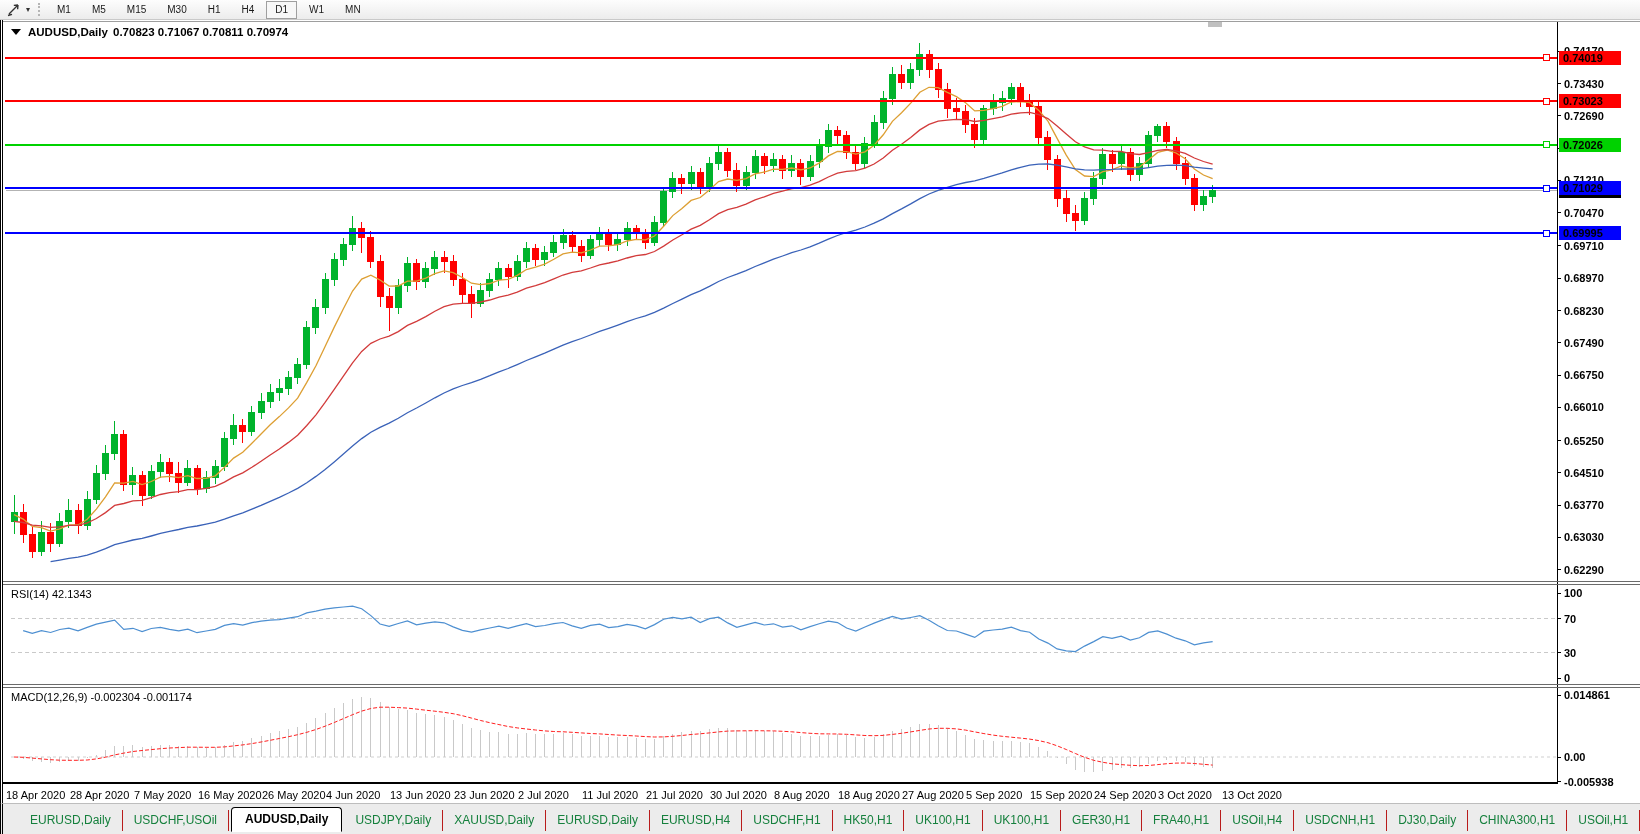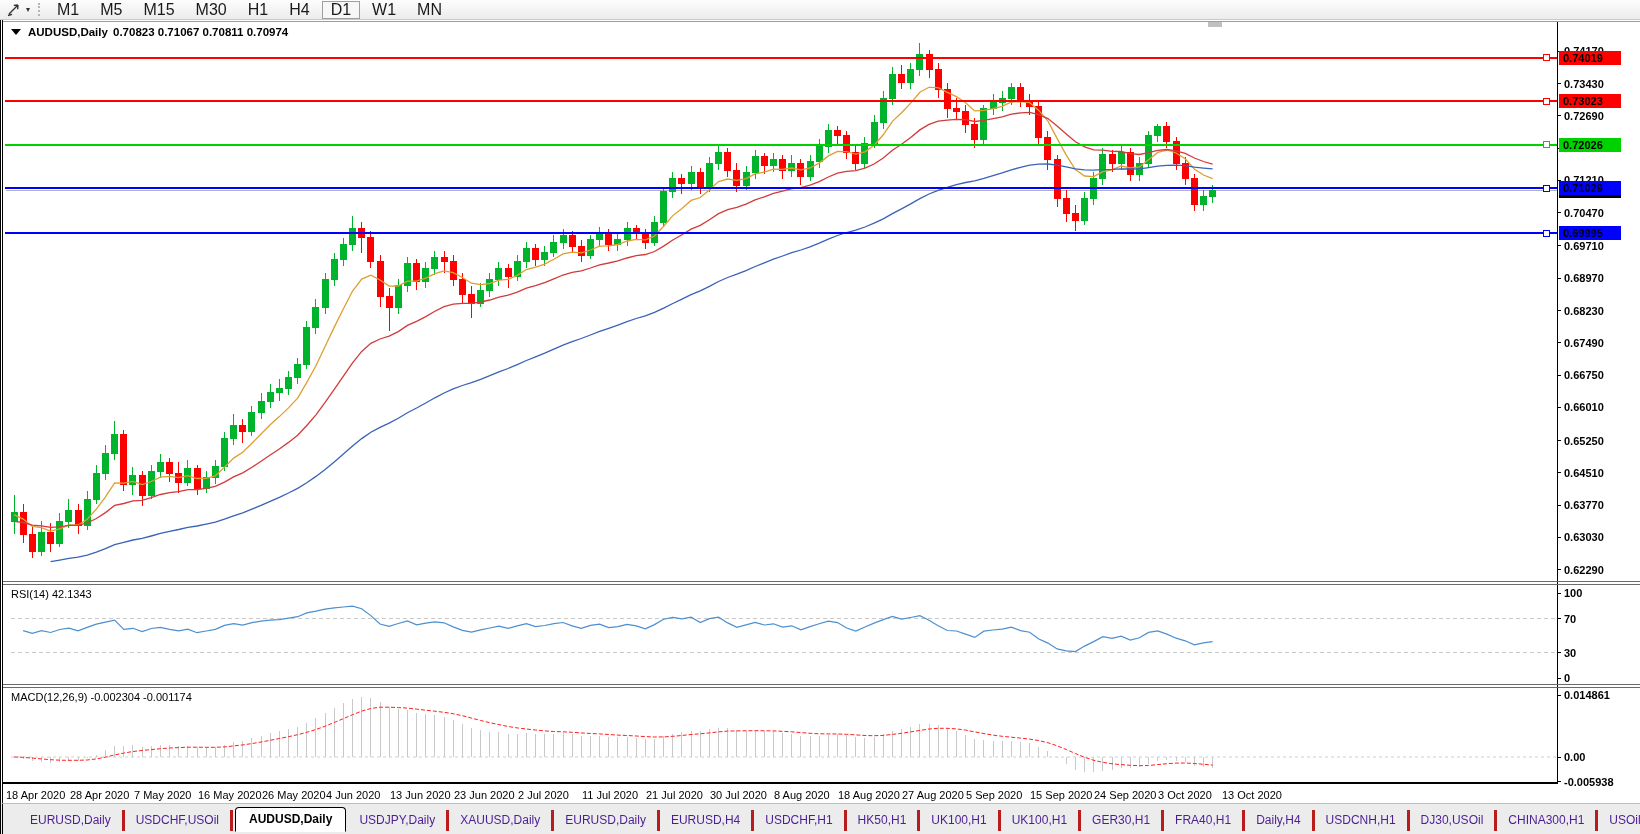--- a/index.html
+++ b/index.html
@@ -7,40 +7,40 @@
        font-family:"Liberation Sans",sans-serif;-webkit-font-smoothing:antialiased}
 
   
   .toolbar{position:absolute;top:0;left:0;width:1640px;height:20px;box-sizing:border-box;
            background:linear-gradient(#fdfdfd,#ececec);border-bottom:1px solid #c9c9c9;
            display:flex;align-items:center;padding-left:4px}
   .tool-icon{width:18px;height:16px;display:flex;align-items:center;justify-content:center}
   .tool-caret{font-size:8px;color:#333;width:12px;text-align:center}
   .grip{height:13px;border-left:2px dotted #b5b5b5;margin:0 8px 0 4px}
   .tf-group{display:flex;align-items:center}
-  .tf-btn{font-family:inherit;font-size:16px;color:#1a1a1a;padding:1px 8px;margin-right:3px;
+  .tf-btn{font-family:inherit;font-size:10px;color:#1a1a1a;padding:1px 8px;margin-right:3px;
           border:1px solid transparent;background:transparent;line-height:14px}
   .tf-btn.active{background:#f7f7f7;border:1px solid #9f9f9f}
 
   
   .chart-window{position:absolute;top:20px;left:0;width:1640px;height:783px;background:#fff;
                 border-left:3px double #000;box-sizing:border-box}
   svg text{fill:#000}
   .ttl{font:700 11.5px "Liberation Sans",sans-serif}
   .lbl{font:400 11px "Liberation Sans",sans-serif}
   .ax{font:700 11px "Liberation Sans",sans-serif}
   .dt{font:400 11px "Liberation Sans",sans-serif}
 
   
   .tabbar{position:absolute;top:803px;left:0;width:1640px;height:31px;box-sizing:border-box;
           background:#ececec;border-top:1px solid #bdbdbd;border-left:3px double #000;
           display:flex;align-items:flex-end;padding:0 4px 3px 16px}
   .tabs{display:flex;align-items:flex-end}
-  .tab{font-size:12px;color:#4c1d95;padding:3px 11px 4px;white-space:nowrap;
-       border-right:3px solid #b91c1c;line-height:14px}
+  .tab{font-size:12px;color:#15803d;padding:3px 11px 4px;white-space:nowrap;
+       border-right:1px solid #b91c1c;line-height:14px}
   .tab.active{background:#fff;border:1px solid #000;border-bottom:1px solid #fff;
               border-radius:4px 4px 0 0;font-weight:700;color:#000;
               padding:4px 13px 5px;margin:0 2px -1px 2px}
   .arrows{margin-left:auto;display:flex;gap:6px;align-items:center;color:#444;
           font-size:9px;padding:0 6px 2px 0}
 </style>
 </head>
 <body>
 
 <div class="toolbar">
@@ -611,23 +611,23 @@
       <div class="tab">USDJPY,Daily</div>
       <div class="tab">XAUUSD,Daily</div>
       <div class="tab">EURUSD,Daily</div>
       <div class="tab">EURUSD,H4</div>
       <div class="tab">USDCHF,H1</div>
       <div class="tab">HK50,H1</div>
       <div class="tab">UK100,H1</div>
       <div class="tab">UK100,H1</div>
       <div class="tab">GER30,H1</div>
       <div class="tab">FRA40,H1</div>
-      <div class="tab">Daily,H4</div>
+      <div class="tab">USOil,H4</div>
       <div class="tab">USDCNH,H1</div>
-      <div class="tab">DJ30,USOil</div>
+      <div class="tab">DJ30,Daily</div>
       <div class="tab">CHINA300,H1</div>
       <div class="tab">USOil,H1</div>
     </div>
   <div class="arrows">
     <span>◄</span>
 
   </div>
 </div>
 
 </body></html>

